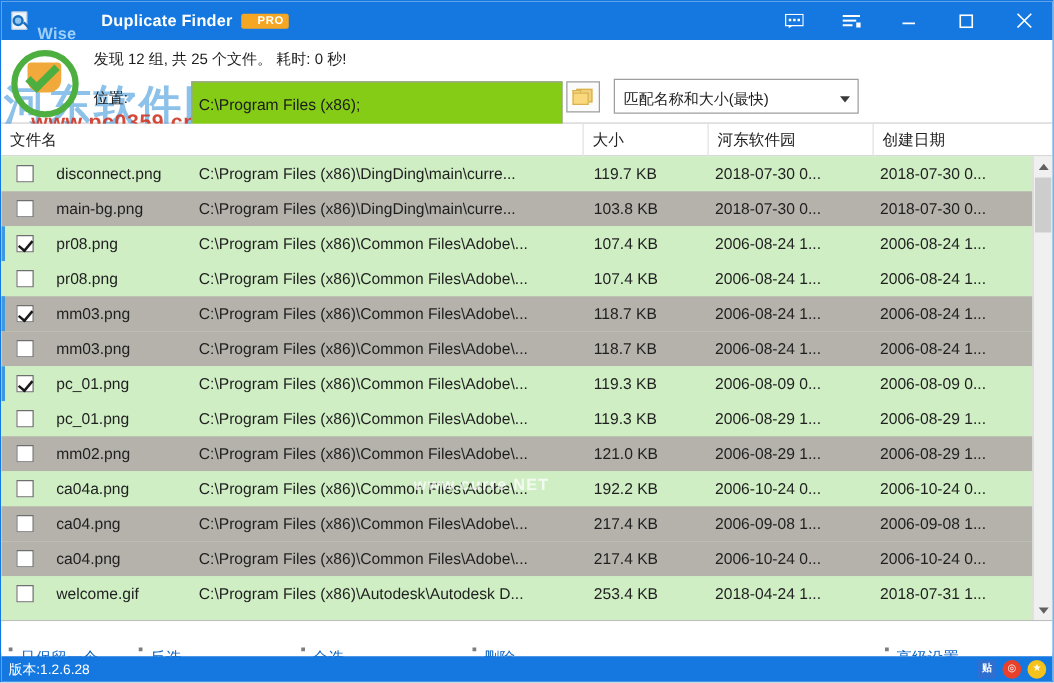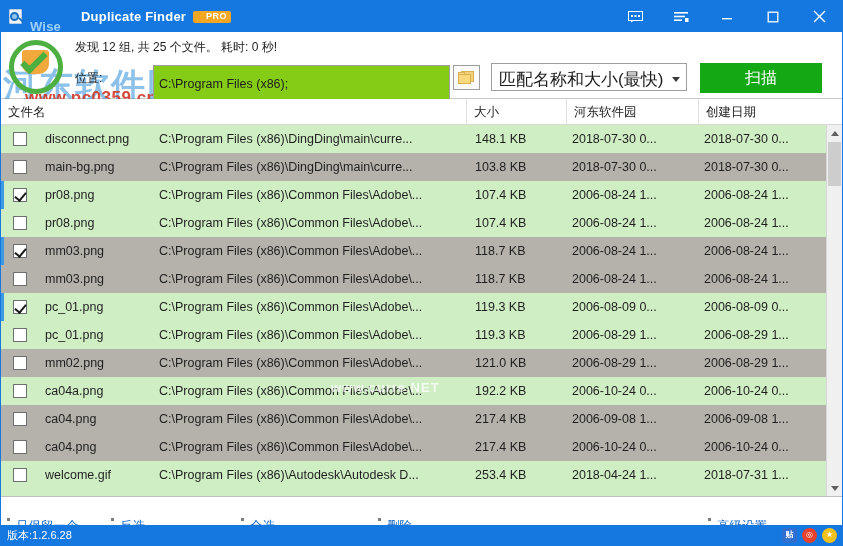--- a/index.html
+++ b/index.html
@@ -171,21 +171,21 @@
     background: #f9d87e; border: 1px solid #d9b24f;
   }
   .mode-select {
     position: absolute;
     left: 490px; top: 31px;
     width: 196px; height: 28px;
     border: 1px solid #9e9e9e;
     background: #ffffff;
     display: flex; align-items: center;
     padding: 4px 6px 0 7px;
-    font-size: 17px;
+    font-size: 12px;
     color: #1c1c1c;
   }
   .mode-select .caret {
     margin-left: auto;
     width: 0; height: 0;
     border-left: 4.5px solid transparent;
     border-right: 4.5px solid transparent;
     border-top: 5px solid #3a3a3a;
   }
   .scan-btn {
@@ -444,39 +444,38 @@
           <div class="tab"></div>
           <div class="front"></div>
       </div>
     </div>
 
     <div class="mode-select">
       <span>匹配名称和大小(最快)</span>
       <span class="caret"></span>
     </div>
 
-    <div class="scan-btn">扫描</div>
   </div>
 
   <div class="table-head">
     <div class="th" style="left:0;width:152px">文件名</div>
     <div class="th" style="left:465px;width:100px">大小</div>
     <div class="th" style="left:565px;width:132px">河东软件园</div>
     <div class="th" style="left:697px;width:146px">创建日期</div>
   </div>
 
   <div class="table-body">
     <div class="rows" id="rows">
         <div class="row grp-a">
           <div class="cell c-check">
             <span class="cbox"></span>
           </div>
           <div class="cell c-name">disconnect.png</div>
           <div class="cell c-path">C:\Program Files (x86)\DingDing\main\curre...</div>
-          <div class="cell c-size">148.1 KB</div>
+          <div class="cell c-size">119.7 KB</div>
           <div class="cell c-mod">2018-07-30 0...</div>
           <div class="cell c-cre">2018-07-30 0...</div>
         </div>
         <div class="row grp-b">
           <div class="cell c-check">
             <span class="cbox"></span>
           </div>
           <div class="cell c-name">main-bg.png</div>
           <div class="cell c-path">C:\Program Files (x86)\DingDing\main\curre...</div>
           <div class="cell c-size">103.8 KB</div>

